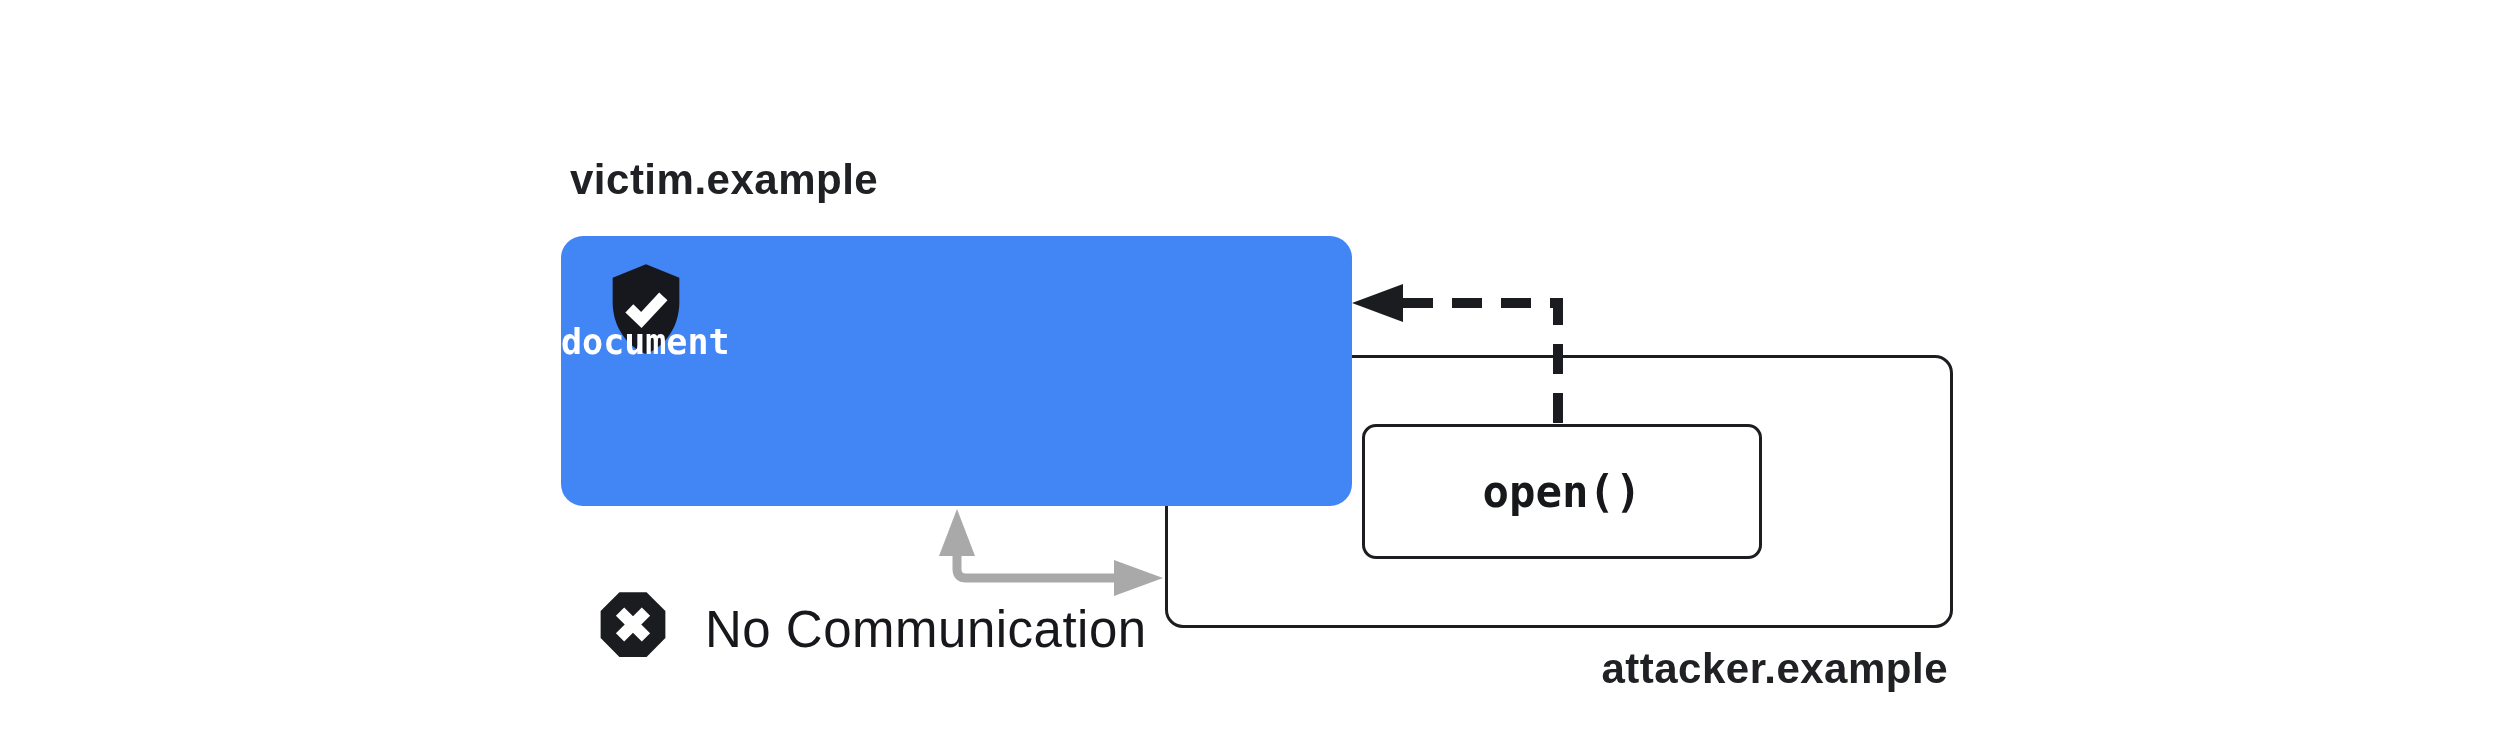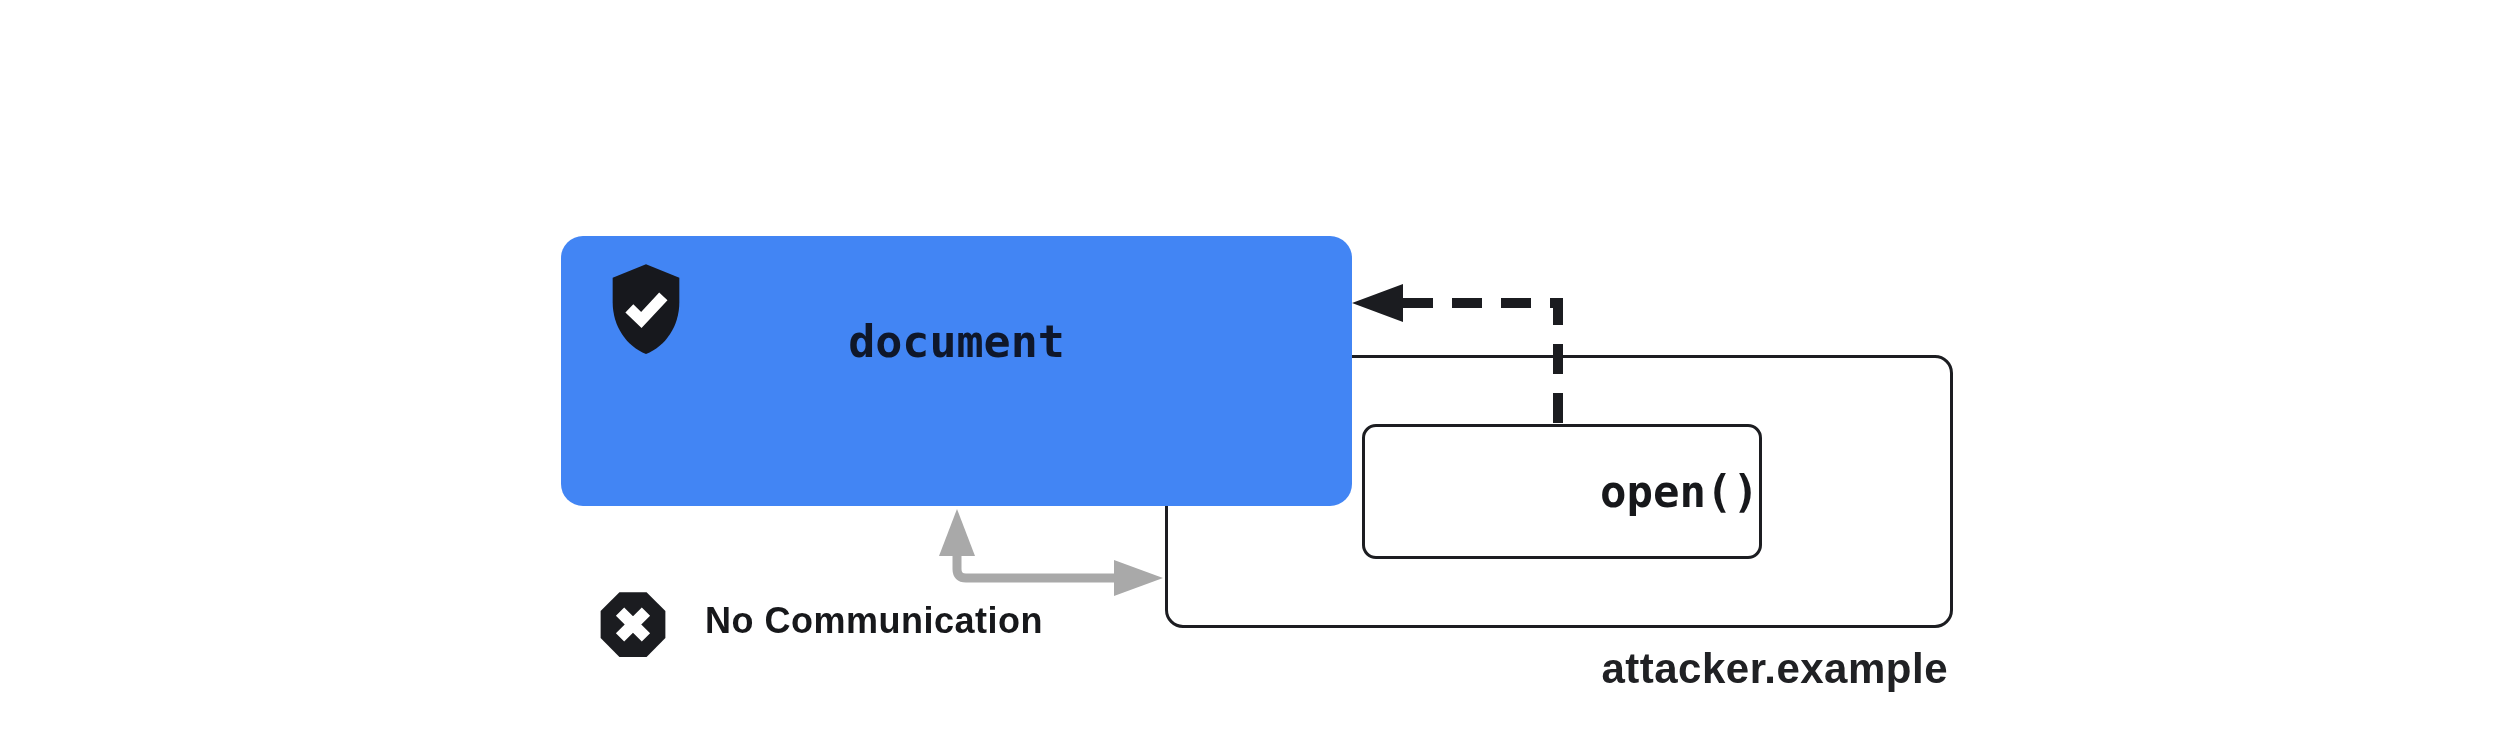--- a/index.html
+++ b/index.html
@@ -64,44 +64,43 @@
     left: 45px;
     top: 24px;
     width: 80px;
     height: 98px;
   }
   .victim-box .doc-lines {
     position: absolute;
     left: 0;
     right: 0;
     top: 76px;
-    text-align: center;
     font-family: "DejaVu Sans Mono", monospace;
     font-weight: 700;
-    font-size: 45px;
+    font-size: 35px;
     line-height: 60px;
-    color: #0f172a;
+    color: #ffffff;
     white-space: nowrap;
   }
 
   
   .open-box {
     position: absolute;
     left: 1362px;
     top: 424px;
     width: 400px;
     height: 135px;
     background: #ffffff;
     border: 3px solid #1c1d21;
     border-radius: 14px;
     box-sizing: border-box;
     z-index: 3;
     display: flex;
     align-items: center;
-    justify-content: flex-end;
+    justify-content: center;
     font-family: "DejaVu Sans Mono", monospace;
     font-weight: 700;
     font-size: 44px;
     color: #17181b;
   }
 
   
   .arrows {
     position: absolute;
     left: 0;
@@ -118,33 +117,34 @@
     left: 596px;
     top: 586px;
     width: 74px;
     height: 77px;
     z-index: 5;
   }
   .nocomm-label {
     position: absolute;
     left: 705px;
     top: 600px;
-    font-weight: 700;
-    font-size: 36px;
+    font-weight: 400;
+    font-size: 51px;
     color: #17181b;
     letter-spacing: 0.5px;
     white-space: nowrap;
     z-index: 5;
   }
 </style>
 </head>
 <body>
 
 <div class="stage">
 
+  <div class="domain-label victim-label">victim.example</div>
 
   <div class="attacker-window"></div>
 
   <div class="victim-box">
     <svg class="shield" viewBox="0 0 24 28" aria-hidden="true">
       <path d="M12 0.6 L22 4.6 V12 C22 19.2 17.8 25.3 12 27.5 C6.2 25.3 2 19.2 2 12 V4.6 Z" fill="#17181d"></path>
       <path d="M7 13.8 L10.6 17.3 L17.2 10.2" fill="none" stroke="#ffffff" stroke-width="3.4" stroke-linecap="butt" stroke-linejoin="miter"></path>
     </svg>
     <div class="doc-lines">
       <div>document</div>

